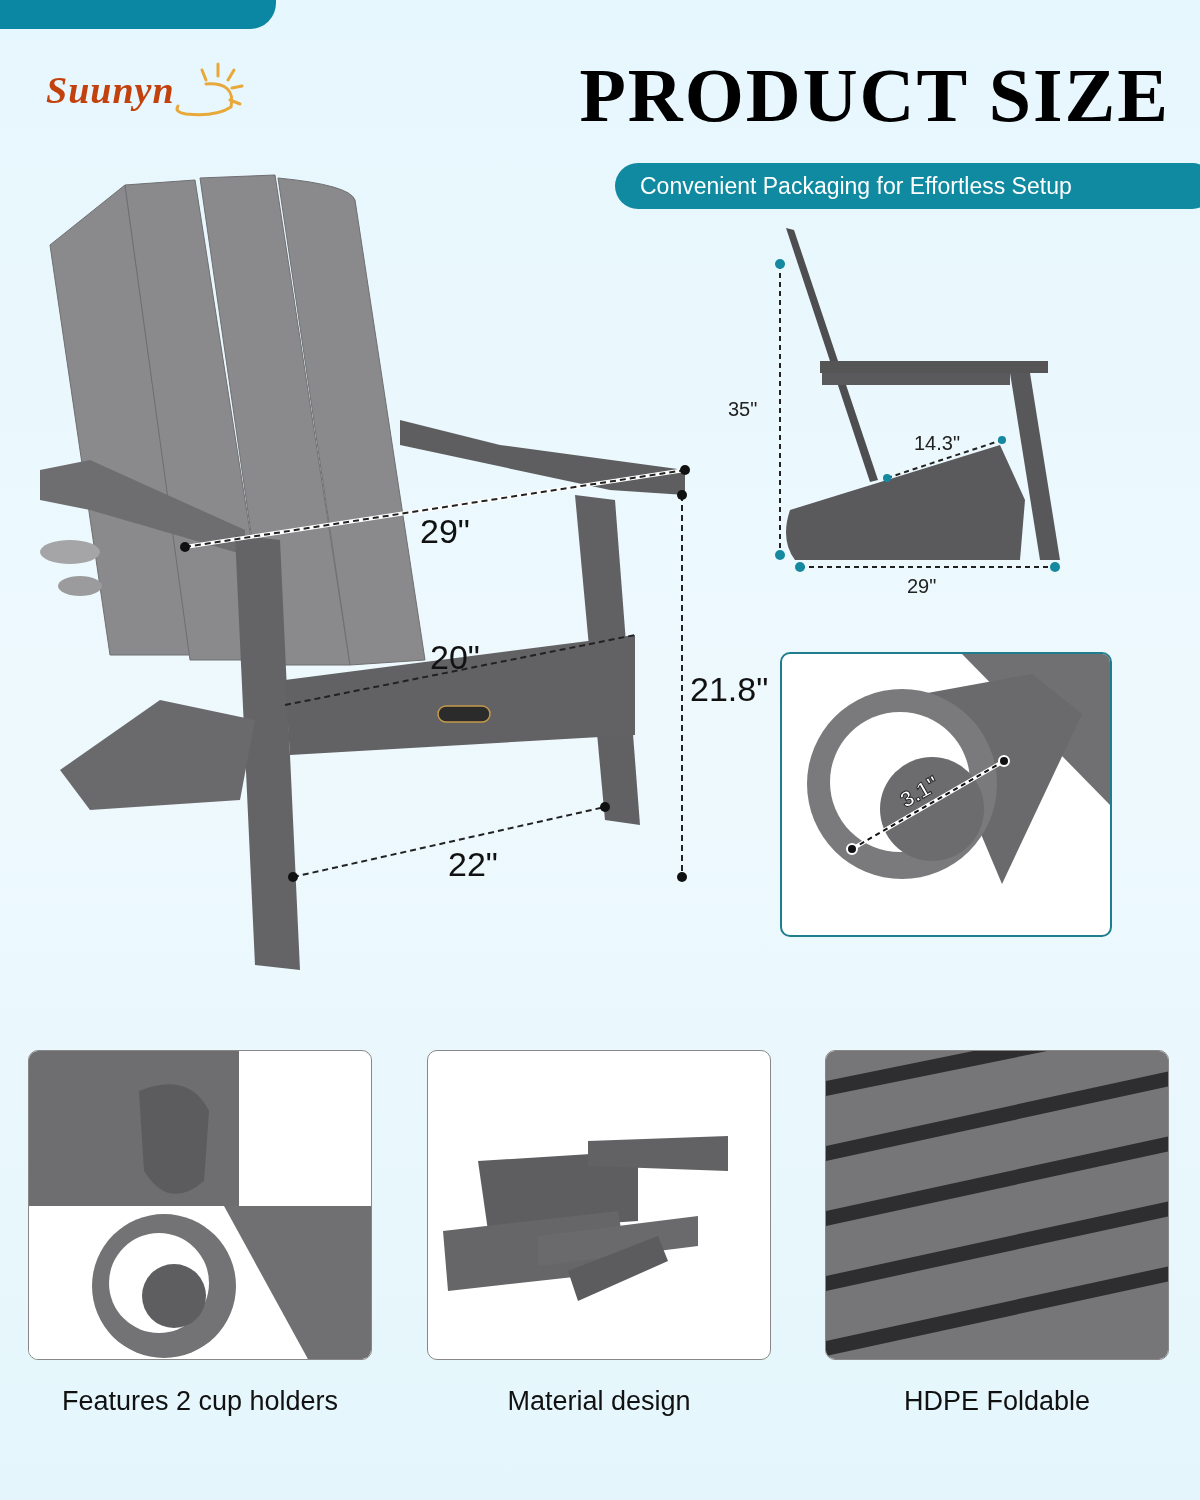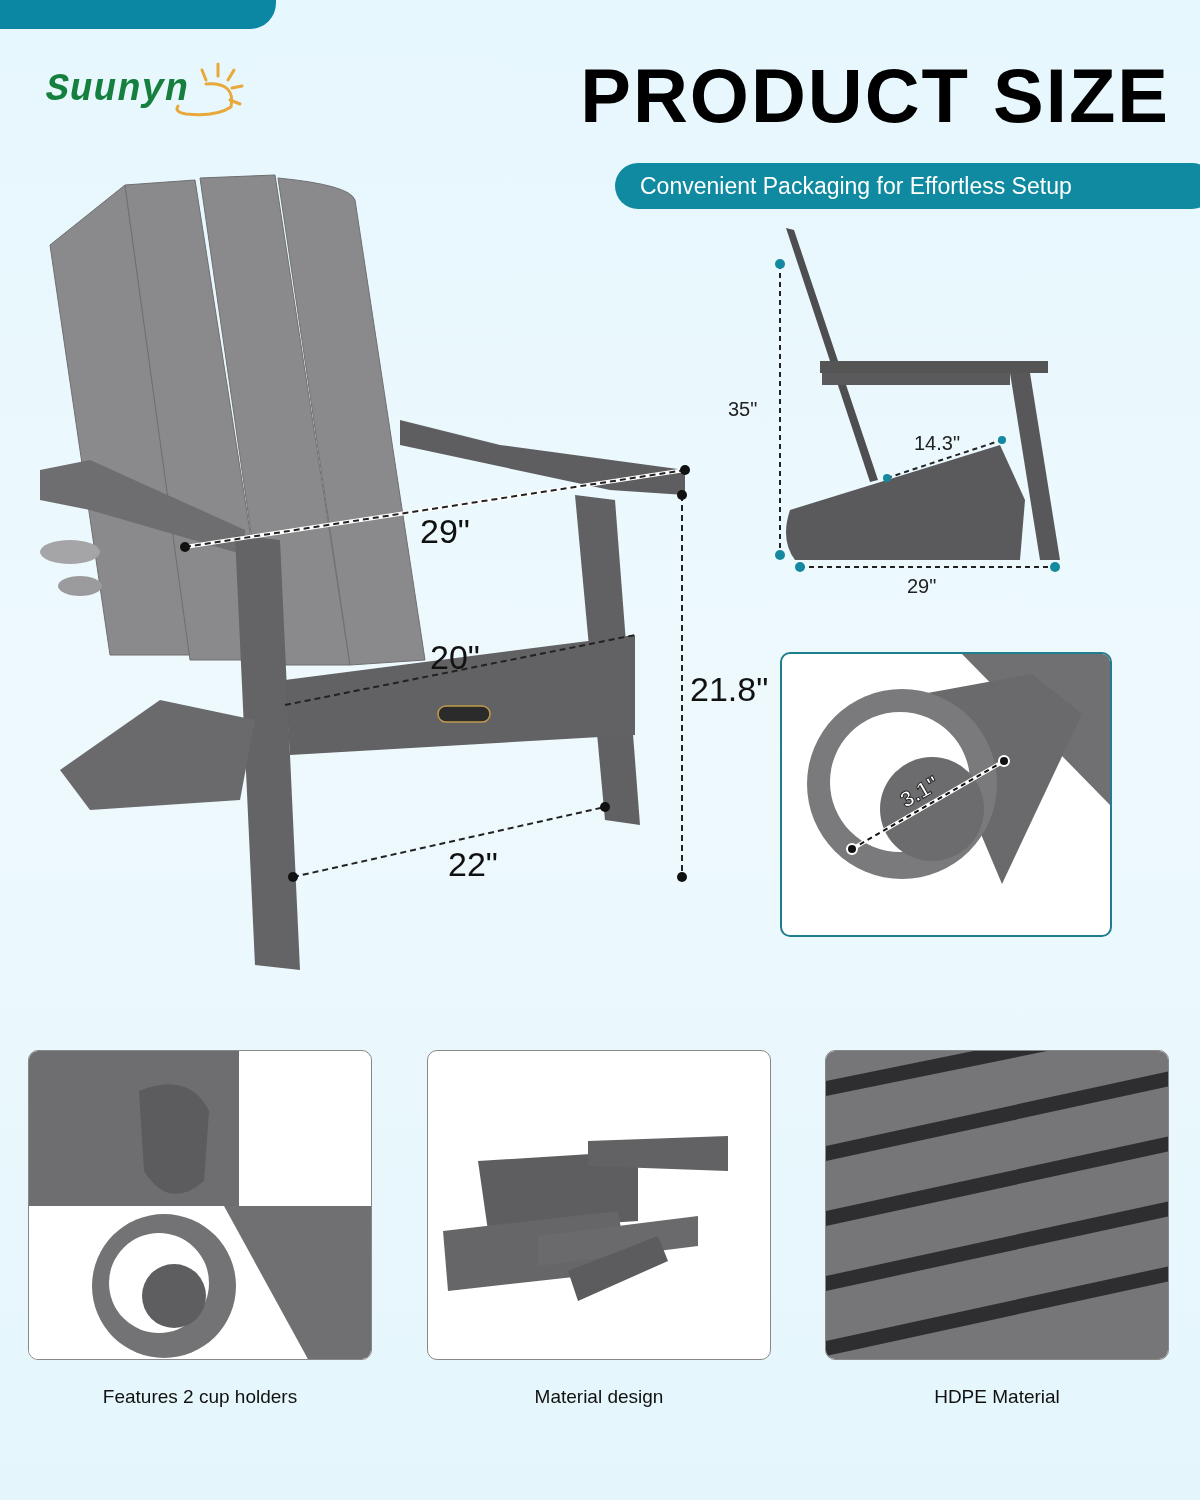--- a/index.html
+++ b/index.html
@@ -10,46 +10,46 @@
   }
   .top-tab {
     position:absolute; left:0; top:0; width:276px; height:29px;
     background:#0b86a3; border-bottom-right-radius:26px;
   }
   .logo {
     position:absolute; left:46px; top:62px; width:210px; height:60px;
   }
   .logo-text {
     position:absolute; left:0; top:6px; font-size:38px; font-weight:bold; font-style:italic;
-    color:#15803d; letter-spacing:1px; font-family:Liberation Mono, monospace;
+    color:#c2410c; letter-spacing:1px; font-family:Liberation Serif, serif;
   }
   .logo svg { position:absolute; left:0; top:0; }
   .title {
     position:absolute; right:30px; top:52px; font-size:76px; font-weight:bold;
-    color:#000; letter-spacing:2px; font-family:Liberation Sans, sans-serif;
+    color:#000; letter-spacing:2px; font-family:Liberation Serif, serif;
   }
   .subtitle-pill {
     position:absolute; left:615px; top:163px; width:600px; height:46px;
     background:#0f8aa0; border-radius:23px; color:#fff;
     font-size:23px; line-height:46px; padding-left:25px; box-sizing:border-box;
   }
   .main-chair { position:absolute; left:30px; top:160px; width:760px; height:820px; }
   .dim-label { position:absolute; font-size:34px; color:#111; }
   .side-view { position:absolute; left:720px; top:220px; width:360px; height:390px; }
   .side-label { position:absolute; font-size:20px; color:#222; }
   .detail-box {
     position:absolute; left:780px; top:652px; width:332px; height:285px;
     border:2px solid #1f7e8e; border-radius:10px; background:#fff; overflow:hidden; box-sizing:border-box;
   }
   .feature-card {
     position:absolute; top:1050px; width:344px; height:310px; border:1.5px solid #888;
     border-radius:10px; overflow:hidden; background:#fff; box-sizing:border-box;
   }
   .feature-caption {
-    position:absolute; top:1386px; width:344px; text-align:center; font-size:19px; color:#111;
+    position:absolute; top:1386px; width:344px; text-align:center; font-size:27px; color:#111;
   }
 </style>
 </head>
 <body>
 
 <div class="top-tab"></div>
 
 <div class="logo">
   <span class="logo-text">Suunyn</span>
   <svg width="210" height="60">
@@ -187,13 +187,13 @@
       <path d="M0 95 L344 20 L344 35 L0 110 Z"></path>
       <path d="M0 160 L344 85 L344 100 L0 175 Z"></path>
       <path d="M0 225 L344 150 L344 165 L0 240 Z"></path>
       <path d="M0 290 L344 215 L344 230 L0 305 Z"></path>
     </g>
   </svg>
 </div>
 
 <div class="feature-caption" style="left:28px;">Features 2 cup holders</div>
 <div class="feature-caption" style="left:427px;">Material design</div>
-<div class="feature-caption" style="left:825px;">HDPE Material</div>
+<div class="feature-caption" style="left:825px;">HDPE Foldable</div>
 
 </body></html>

